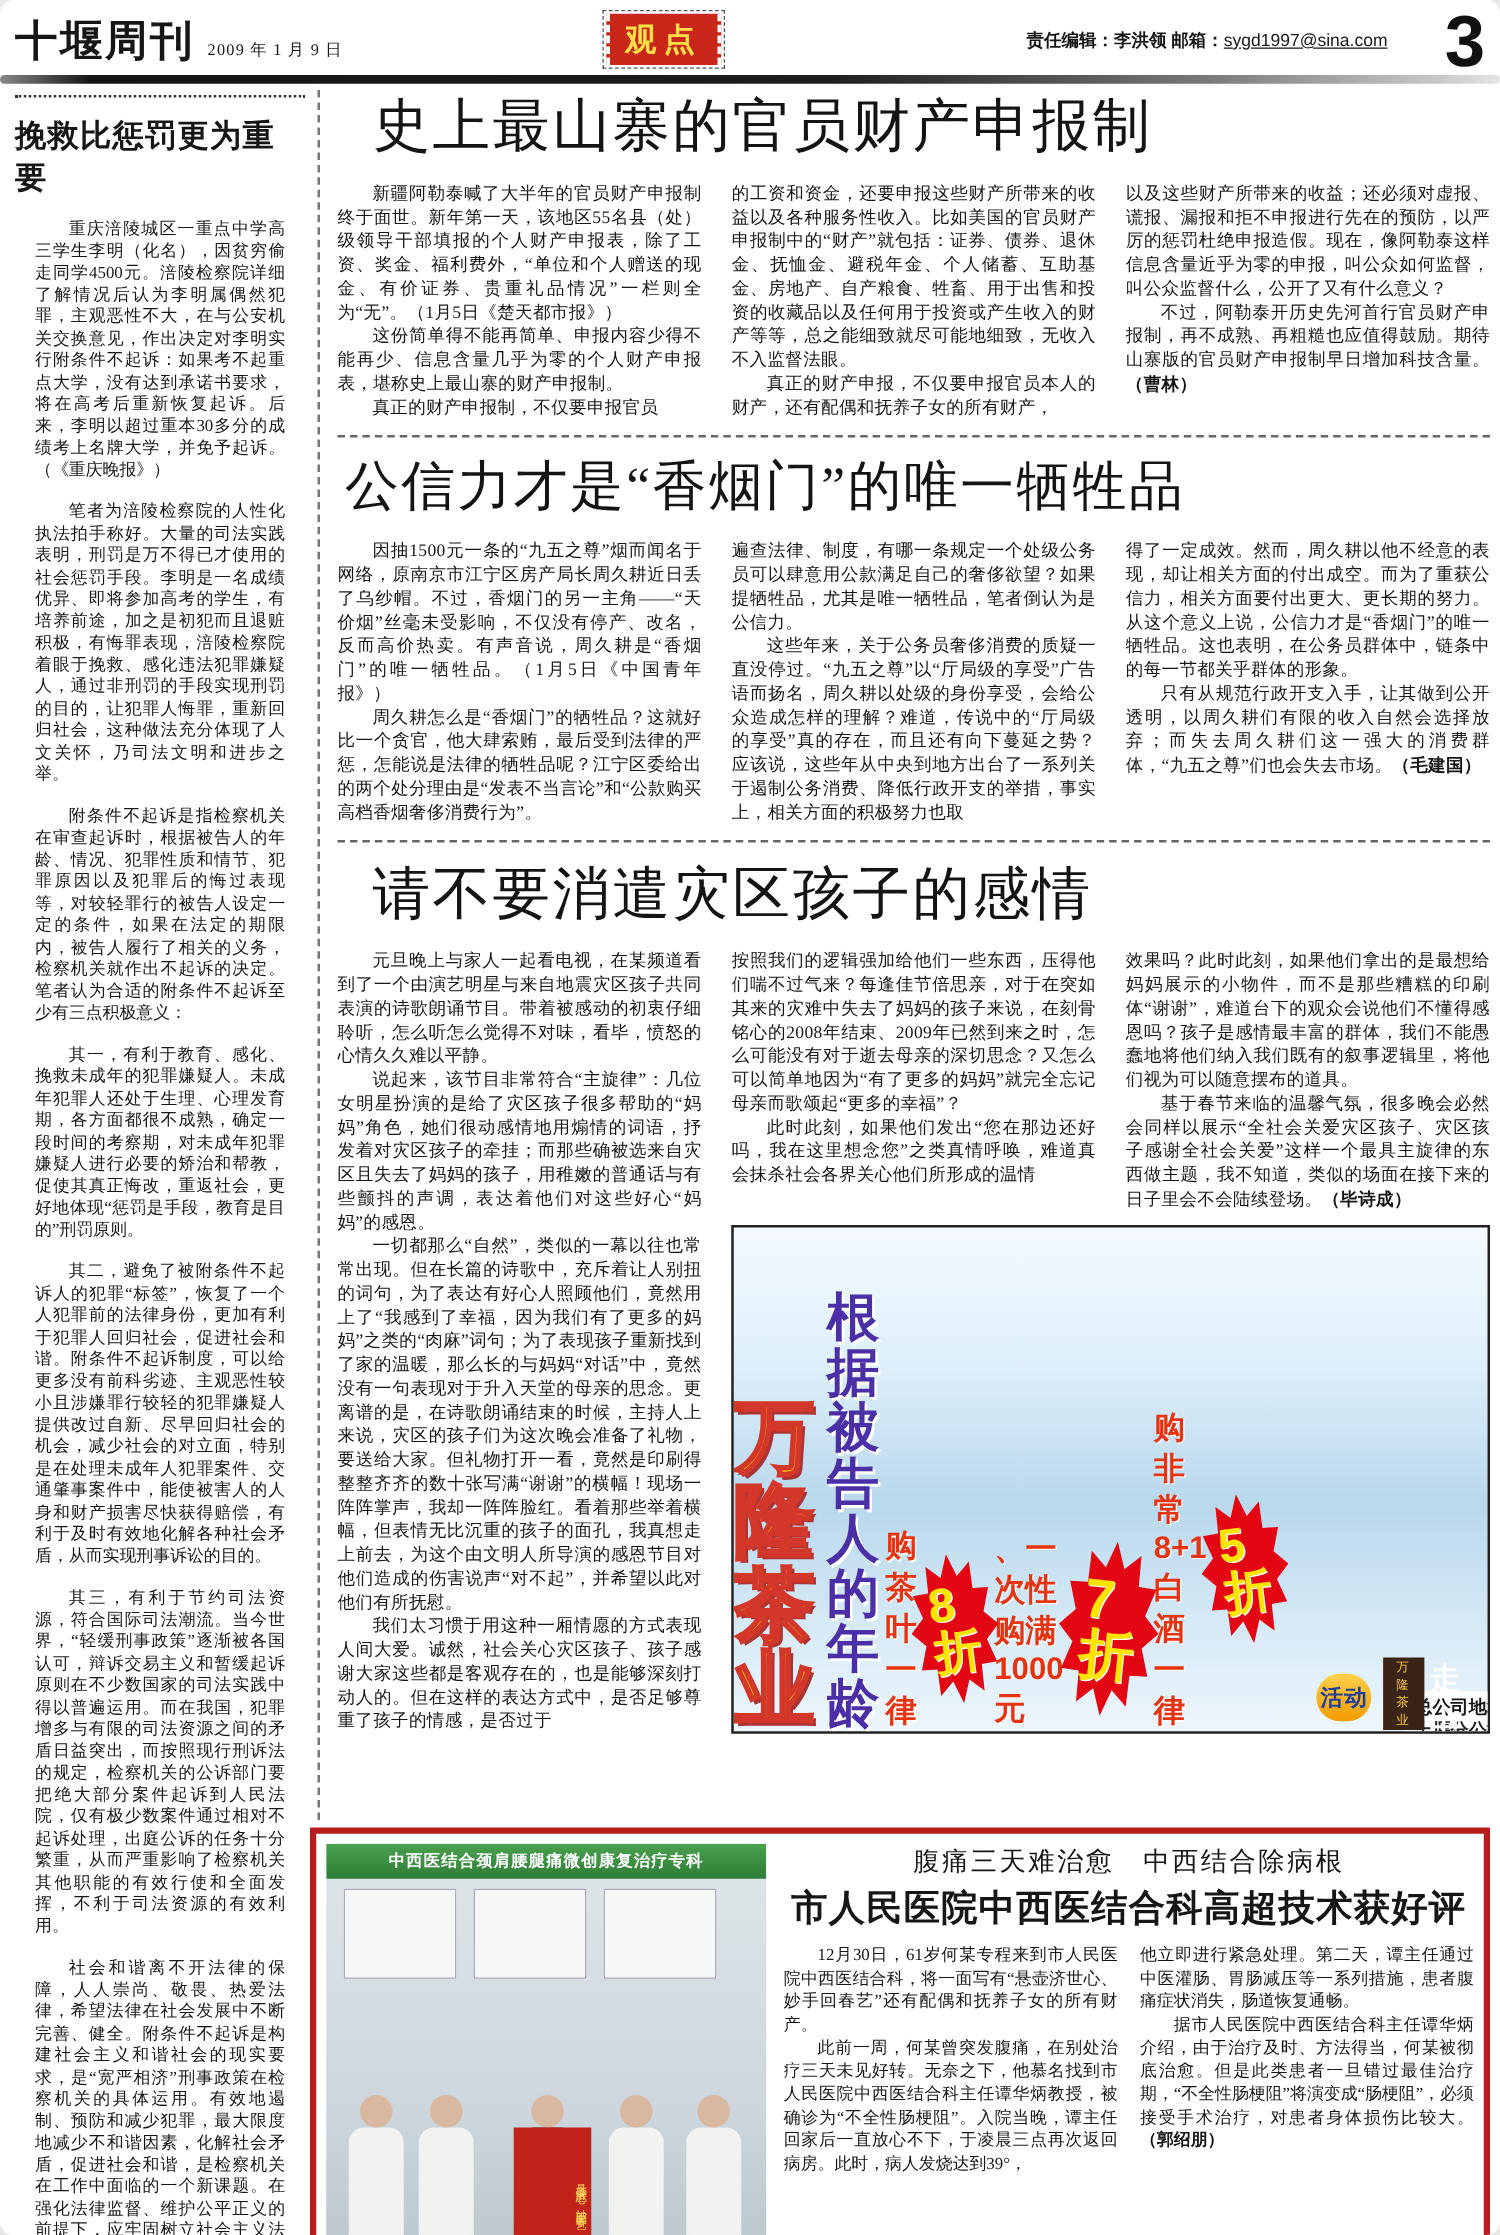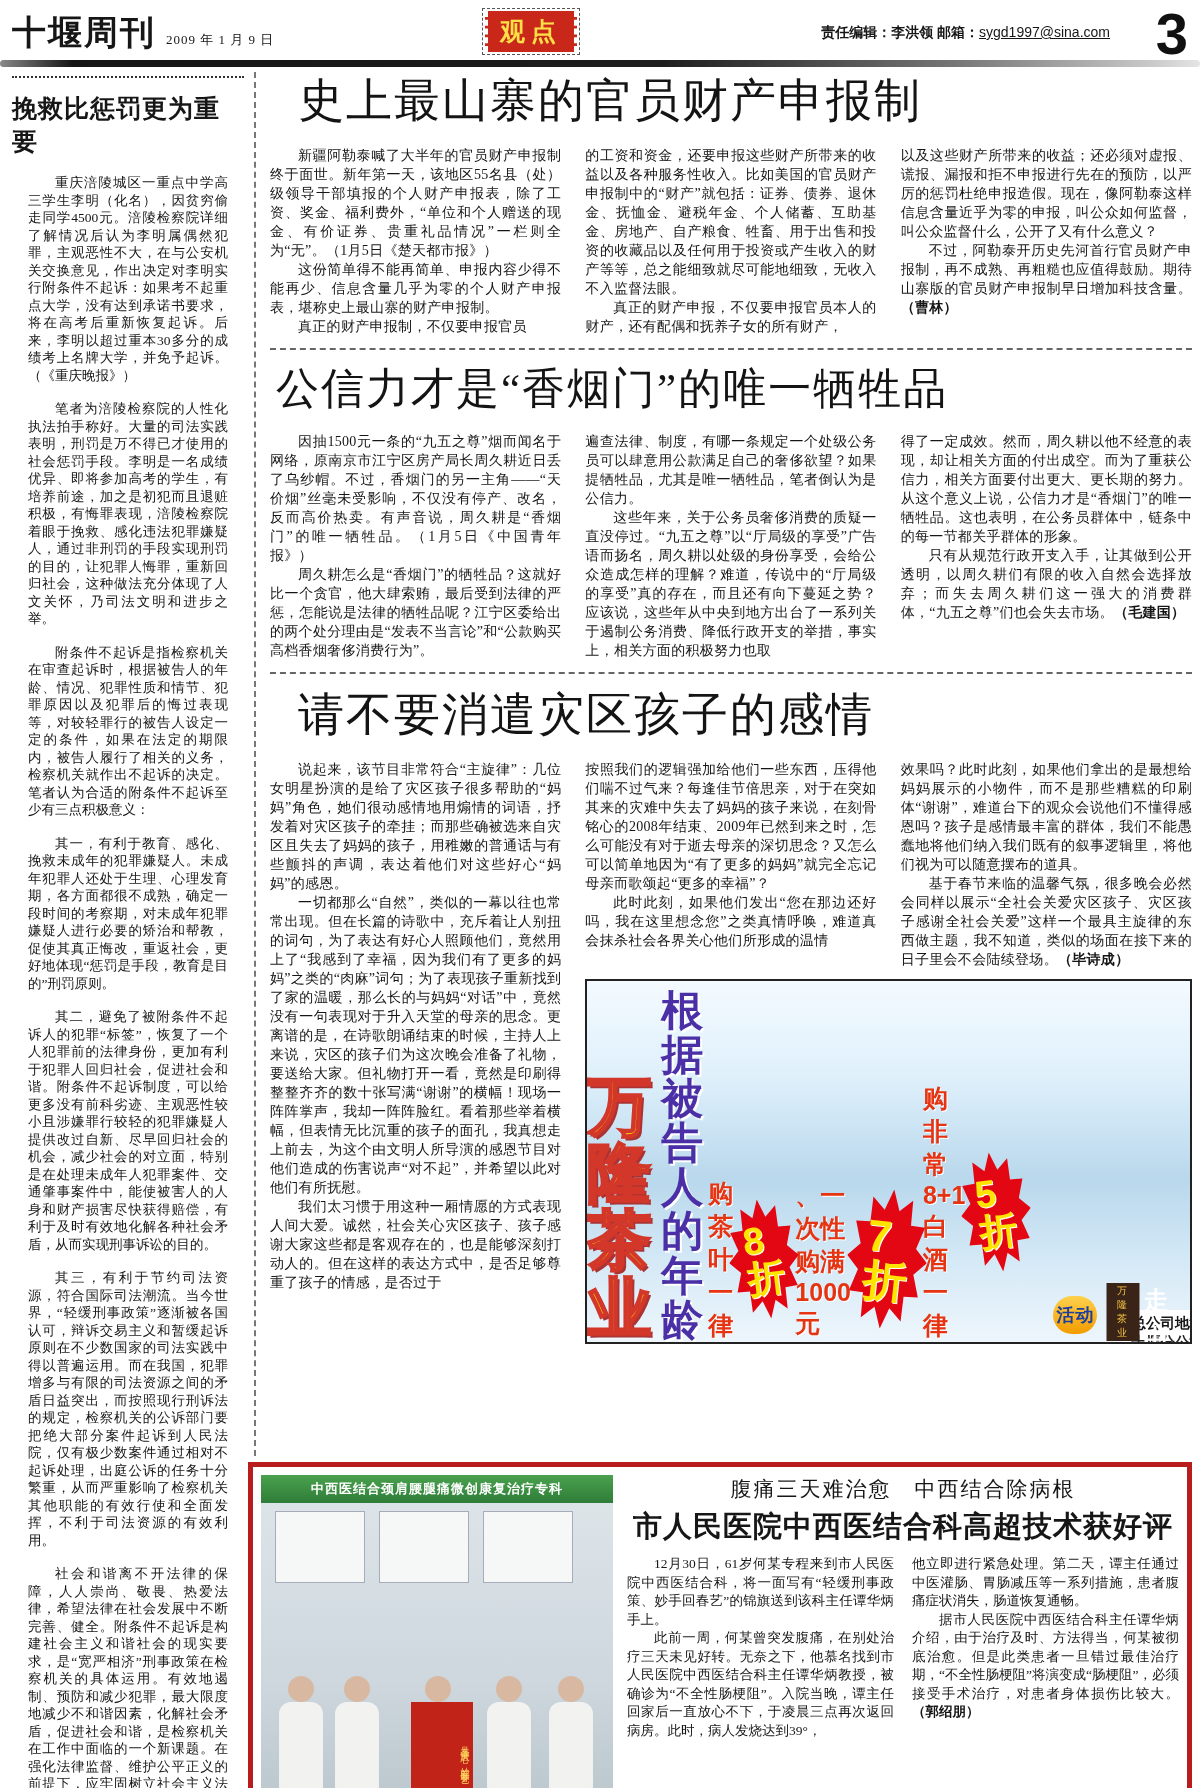--- a/index.html
+++ b/index.html
@@ -1,17 +1,17 @@
 <!DOCTYPE html>
 <html><head>
 <meta charset="utf-8">
 <style>
   html,body{margin:0;padding:0;background:#e9e9e9;}
   .page{position:relative;width:1200px;height:1788px;background:#fff;margin:0 auto;overflow:hidden;
-        font-family:"Liberation Serif","DejaVu Serif",serif;color:#161616;}
+        font-family:"Liberation Serif","DejaVu Serif",serif;color:#161616;border-radius:11px;}
   
   .header{position:absolute;top:8px;left:12px;right:12px;height:50px;}
   .masthead{position:absolute;left:0;top:2px;display:flex;align-items:baseline;gap:10px;}
   .paper-name{font-size:34px;font-weight:bold;letter-spacing:2px;font-family:"Liberation Serif","DejaVu Serif",serif;}
   .issue-date{font-size:13px;letter-spacing:1px;}
   .badge{position:absolute;left:470px;top:0;border:1px dashed #555;padding:2px;background:#fff;}
   .badge-inner{display:block;background:#c8271a;color:#fde047;font-weight:bold;font-size:25px;
                font-family:Liberation Serif, serif;padding:4px 12px;letter-spacing:6px;
                border-left:3px dashed #fff;border-right:3px dashed #fff;}
   .editor-block{position:absolute;right:78px;top:16px;font-size:14px;font-weight:bold;
@@ -169,20 +169,21 @@
         </div>
       </div>
     </div>
 
     <div class="hdash"></div>
 
     <div>
       <h1 class="art-title">请不要消遣灾区孩子的感情</h1>
       <div class="a3-body">
         <div class="a3-c1">
+          <p>元旦晚上与家人一起看电视，在某频道看到了一个由演艺明星与来自地震灾区孩子共同表演的诗歌朗诵节目。带着被感动的初衷仔细聆听，怎么听怎么觉得不对味，看毕，愤怒的心情久久难以平静。</p>
           <p>说起来，该节目非常符合“主旋律”：几位女明星扮演的是给了灾区孩子很多帮助的“妈妈”角色，她们很动感情地用煽情的词语，抒发着对灾区孩子的牵挂；而那些确被选来自灾区且失去了妈妈的孩子，用稚嫩的普通话与有些颤抖的声调，表达着他们对这些好心“妈妈”的感恩。</p>
           <p>一切都那么“自然”，类似的一幕以往也常常出现。但在长篇的诗歌中，充斥着让人别扭的词句，为了表达有好心人照顾他们，竟然用上了“我感到了幸福，因为我们有了更多的妈妈”之类的“肉麻”词句；为了表现孩子重新找到了家的温暖，那么长的与妈妈“对话”中，竟然没有一句表现对于升入天堂的母亲的思念。更离谱的是，在诗歌朗诵结束的时候，主持人上来说，灾区的孩子们为这次晚会准备了礼物，要送给大家。但礼物打开一看，竟然是印刷得整整齐齐的数十张写满“谢谢”的横幅！现场一阵阵掌声，我却一阵阵脸红。看着那些举着横幅，但表情无比沉重的孩子的面孔，我真想走上前去，为这个由文明人所导演的感恩节目对他们造成的伤害说声“对不起”，并希望以此对他们有所抚慰。</p>
           <p>我们太习惯于用这种一厢情愿的方式表现人间大爱。诚然，社会关心灾区孩子、孩子感谢大家这些都是客观存在的，也是能够深刻打动人的。但在这样的表达方式中，是否足够尊重了孩子的情感，是否过于</p>
         </div>
         <div class="a3-c2">
           <p class="cont">按照我们的逻辑强加给他们一些东西，压得他们喘不过气来？每逢佳节倍思亲，对于在突如其来的灾难中失去了妈妈的孩子来说，在刻骨铭心的2008年结束、2009年已然到来之时，怎么可能没有对于逝去母亲的深切思念？又怎么可以简单地因为“有了更多的妈妈”就完全忘记母亲而歌颂起“更多的幸福”？</p>
           <p>此时此刻，如果他们发出“您在那边还好吗，我在这里想念您”之类真情呼唤，难道真会抹杀社会各界关心他们所形成的温情</p>
         </div>
         <div class="a3-c3">
           <p class="cont">效果吗？此时此刻，如果他们拿出的是最想给妈妈展示的小物件，而不是那些糟糕的印刷体“谢谢”，难道台下的观众会说他们不懂得感恩吗？孩子是感情最丰富的群体，我们不能愚蠢地将他们纳入我们既有的叙事逻辑里，将他们视为可以随意摆布的道具。</p>
@@ -230,21 +231,21 @@
         <div class="person" style="left:288px;"></div>
         <div class="flag">悬壶济世心　妙手回春艺</div>
       </div>
       <div class="photo-caption">何某家属与中西医结合科专家合影。</div>
     </div>
     <div class="hosp-right">
       <p class="hosp-kicker">腹痛三天难治愈　中西结合除病根</p>
       <h2 class="hosp-title">市人民医院中西医结合科高超技术获好评</h2>
       <div class="hosp-cols">
         <div class="col">
-          <p>12月30日，61岁何某专程来到市人民医院中西医结合科，将一面写有“轻缓刑事政策、妙手回春艺”的锦旗送到该科主任谭华炳手上。</p>
+          <p>12月30日，61岁何某专程来到市人民医院中西医结合科，将一面写有“悬壶济世心、妙手回春艺”还有配偶和抚养子女的所有财产。</p>
           <p>此前一周，何某曾突发腹痛，在别处治疗三天未见好转。无奈之下，他慕名找到市人民医院中西医结合科主任谭华炳教授，被确诊为“不全性肠梗阻”。入院当晚，谭主任回家后一直放心不下，于凌晨三点再次返回病房。此时，病人发烧达到39°，</p>
         </div>
         <div class="col">
           <p class="cont">他立即进行紧急处理。第二天，谭主任通过中医灌肠、胃肠减压等一系列措施，患者腹痛症状消失，肠道恢复通畅。</p>
           <p><span>据市人民医院中西医结合科主任谭华炳介绍，由于治疗及时、方法得当，何某被彻底治愈。但是此类患者一旦错过最佳治疗期，“不全性肠梗阻”将演变成“肠梗阻”，必须接受手术治疗，对患者身体损伤比较大。</span><span class="author">（郭绍朋）</span></p>
         </div>
       </div>
     </div>
   </div>
 

